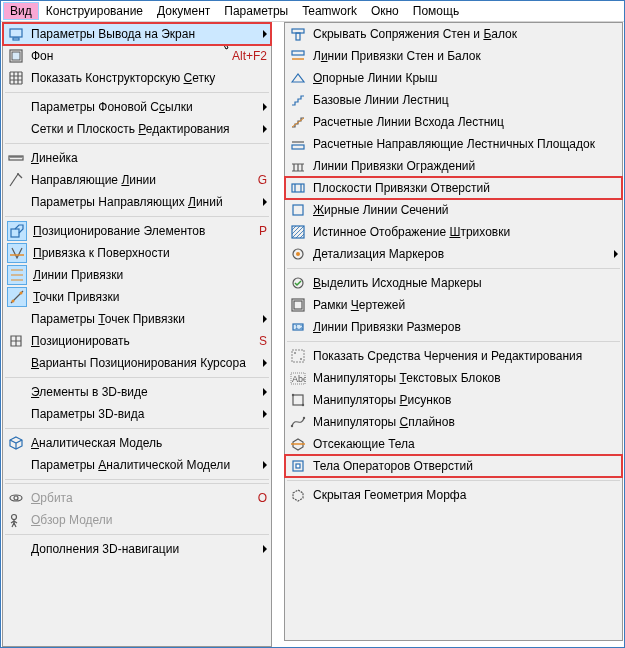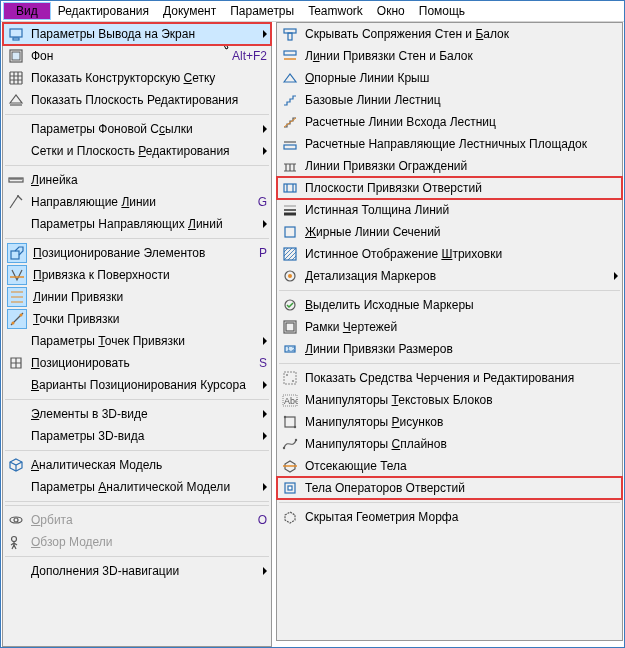--- a/index.html
+++ b/index.html
@@ -1,45 +1,45 @@
 <!DOCTYPE html>
 <html><head>
 <meta charset="utf-8">
 <style>
   html,body{margin:0;padding:0;font-family:"Segoe UI",Tahoma,sans-serif;font-size:12px;color:#000;background:#fff}
   .win{width:625px;height:648px;border:1px solid #3a7abd;box-sizing:border-box;position:relative;overflow:hidden}
   .menubar{height:20px;background:#fff;border-bottom:1px solid #d4d4d4;display:flex;align-items:center;padding:0 2px}
   .mitem{padding:2px 7px;cursor:default}
-  .mitem.active{background:#a21caf;border:1px solid #99d1ff;padding:1px 12px}
+  .mitem.active{background:#f9a8d4;border:1px solid #99d1ff;padding:1px 6px}
   .panels{position:absolute;top:20px;left:0;right:0;bottom:0;display:flex}
   .panel{background:#f0f0f0;border:1px solid #979797;box-sizing:border-box}
-  .panelA{width:270px;margin:1px 4px 0 1px}
+  .panelA{width:270px;margin:1px 12px 0 1px}
   .panelB{flex:1;margin:1px 1px 6px 0}
   .row{display:flex;align-items:center;height:22px;padding:0 4px 0 4px;position:relative}
   .row.hover{background:#cce8ff;outline:1px solid #99d1ff;outline-offset:-1px}
   .row.hl{outline:2px solid #e23b3b;outline-offset:-1px}
   .ic{width:18px;height:18px;margin-right:6px;display:flex;align-items:center;justify-content:center;flex-shrink:0}
   .ic svg{width:16px;height:16px}
   .ic.blue{background:#bfe3ff;border:1px solid #5aa9e6}
   .lbl{flex:1;white-space:nowrap;overflow:hidden}
   .lbl u{text-decoration:underline}
-  .sc{color:#4c1d95;margin-left:6px}
+  .sc{color:#b91c1c;margin-left:6px}
   .arr{width:0;height:0;border-top:4px solid transparent;border-bottom:4px solid transparent;border-left:4px solid #000;margin-left:4px}
   .sep{height:1px;background:#d4d4d4;margin:3px 2px}
   .disabled .lbl,.disabled svg{color:#9a9a9a;stroke:#bcbcbc}
   .cursor{position:absolute;left:218px;top:12px;pointer-events:none}
   .cursor svg{width:14px;height:18px}
 </style>
 </head>
 <body>
 
 <div class="win">
   <div class="menubar" id="menubar">
       <div class="mitem active">Вид</div>
-      <div class="mitem">Редактирования</div>
+      <div class="mitem">Конструирование</div>
       <div class="mitem">Документ</div>
       <div class="mitem">Параметры</div>
       <div class="mitem">Teamwork</div>
       <div class="mitem">Окно</div>
       <div class="mitem">Помощь</div>
     </div>
   <div class="panels">
     <div class="panel panelA" id="panelA">
       <div class="cursor">
         <svg viewBox="0 0 14 18">
@@ -67,29 +67,20 @@
           <span class="sc">Alt+F2</span>
         </div>
         <div class="row">
           <span class="ic">
             <svg viewBox="0 0 16 16">
               <path d="M2 2H14M2 6H14M2 10H14M2 14H14M2 2V14M6 2V14M10 2V14M14 2V14" stroke="#5a5a5a" fill="none" stroke-width="1.2"></path>
             </svg>
           </span>
           <span class="lbl">Показать Конструкторскую <u>С</u>етку</span>
         </div>
-        <div class="row">
-          <span class="ic">
-            <svg viewBox="0 0 16 16">
-              <path d="M2 11 L8 3 L14 11 Z" stroke="#5a5a5a" fill="none" stroke-width="1.2"></path>
-              <path d="M2 13 H14" stroke="#5a5a5a" fill="none" stroke-width="1.2"></path>
-            </svg>
-          </span>
-          <span class="lbl">Показать Плоскость Редактирования</span>
-        </div>
         <div class="sep"></div>
         <div class="row">
           <span class="ic">
             <svg viewBox="0 0 16 16"></svg>
           </span>
           <span class="lbl">Параметры Фоновой С<u>с</u>ылки</span>
           <span class="arr"></span>
         </div>
         <div class="row">
           <span class="ic">
@@ -311,30 +302,20 @@
           <span class="lbl">Линии Привязки Ограждений</span>
         </div>
         <div class="row hl">
           <span class="ic">
             <svg viewBox="0 0 16 16">
               <rect x="2" y="4" width="12" height="8" stroke="#2b6fb3" fill="none" stroke-width="1.2"></rect>
               <path d="M5 4 V12 M11 4 V12" stroke="#2b6fb3" fill="none" stroke-width="1.2"></path>
             </svg>
           </span>
           <span class="lbl">Плоскости Привязки Отверстий</span>
-        </div>
-        <div class="row">
-          <span class="ic">
-            <svg viewBox="0 0 16 16">
-              <path d="M2 4 H14" stroke="#333" stroke-width="0.5"></path>
-              <path d="M2 8 H14" stroke="#333" stroke-width="1.5"></path>
-              <path d="M2 12 H14" stroke="#333" stroke-width="3"></path>
-            </svg>
-          </span>
-          <span class="lbl">Истинная Толщина Линий</span>
         </div>
         <div class="row">
           <span class="ic">
             <svg viewBox="0 0 16 16">
               <rect x="3" y="3" width="10" height="10" stroke="#2b6fb3" fill="none" stroke-width="1.2"></rect>
             </svg>
           </span>
           <span class="lbl"><u>Ж</u>ирные Линии Сечений</span>
         </div>
         <div class="row">

